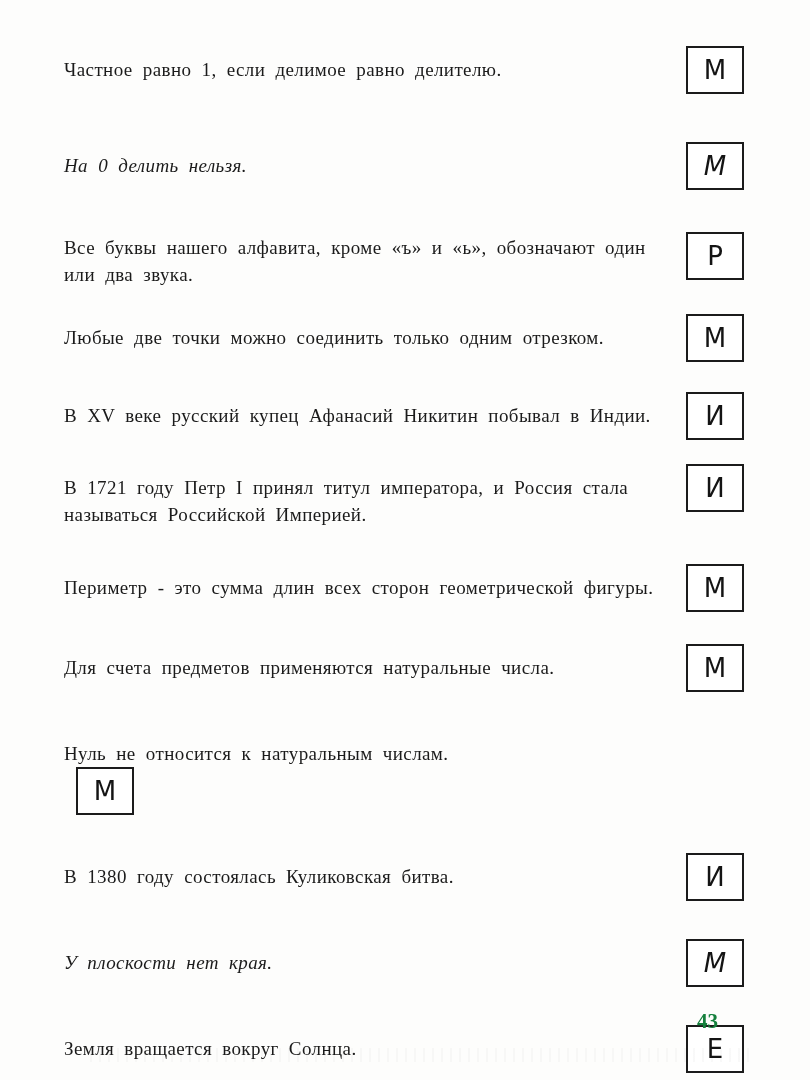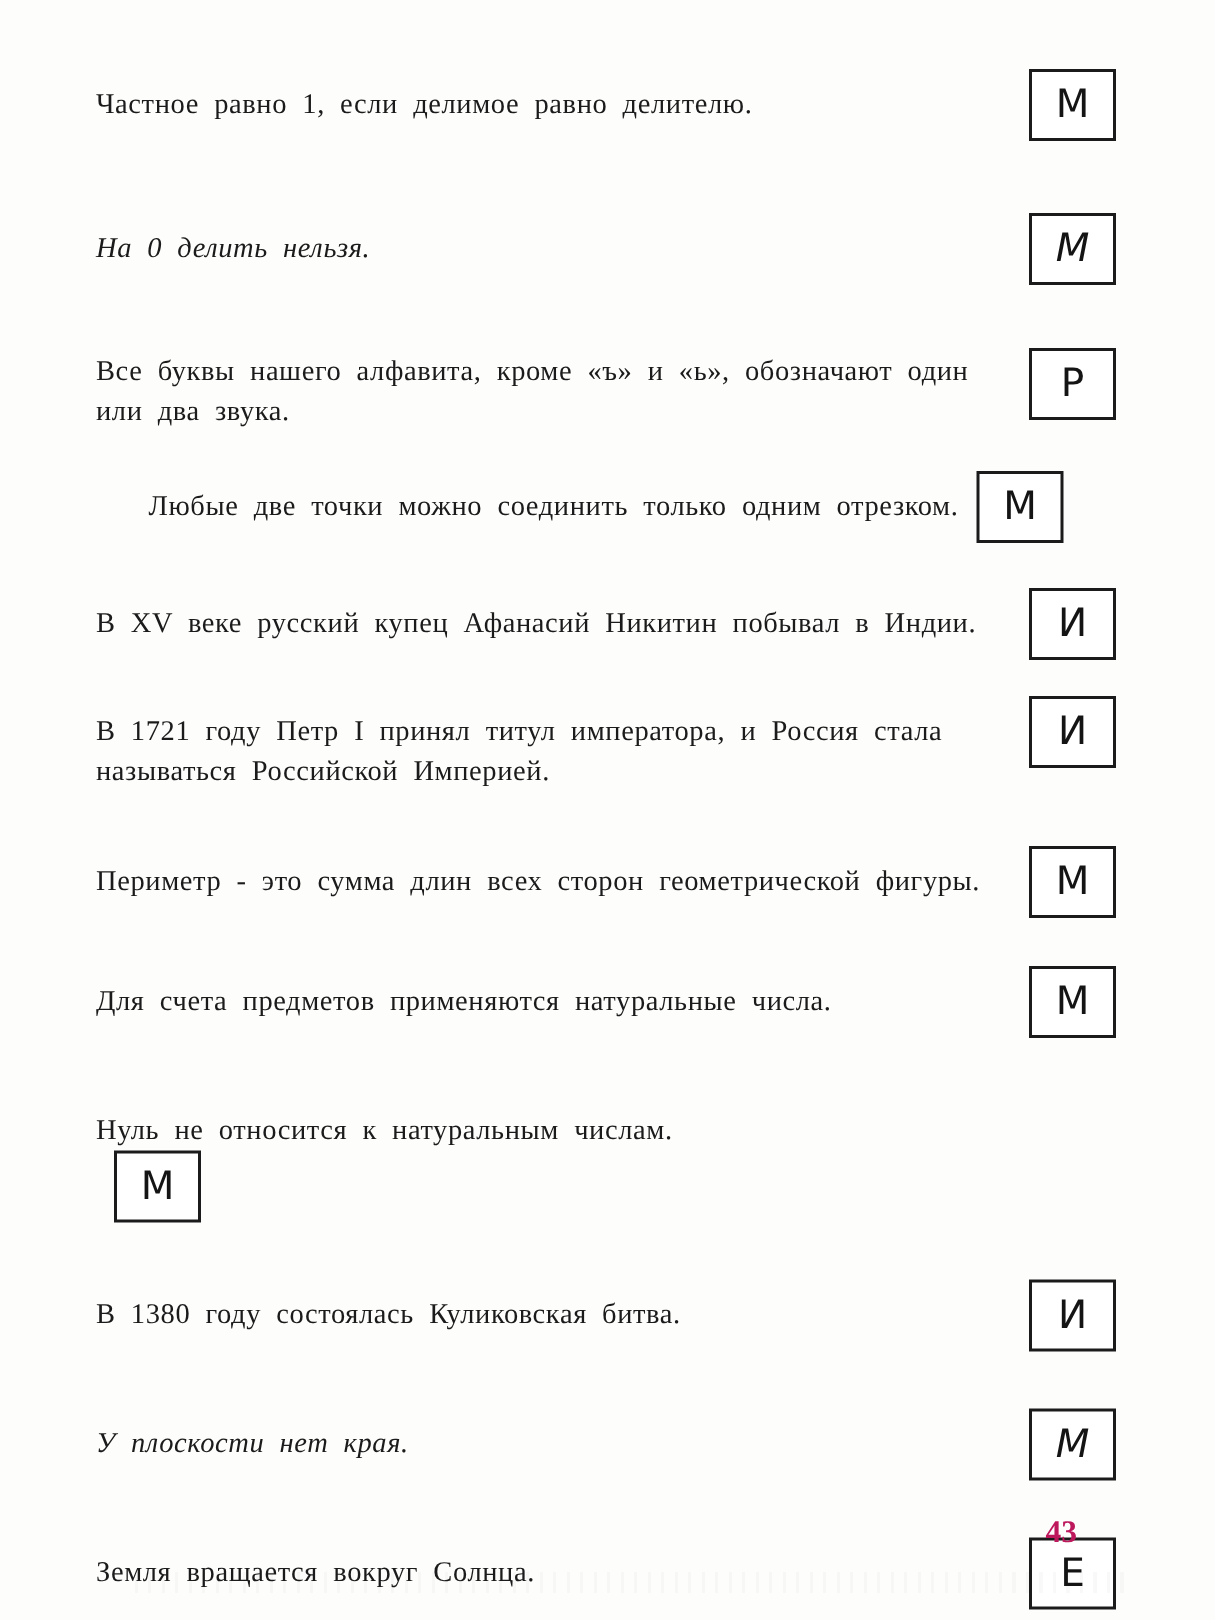--- a/index.html
+++ b/index.html
@@ -47,38 +47,38 @@
     font-size: 26px;
     font-weight: 500;
     color: #141414;
     line-height: 1;
   }
   
   .row { margin-bottom: 36px; }
   .row.r1  { margin-bottom: 48px; }
   .row.r2  { margin-bottom: 34px; font-style: italic; }
   .row.r3  { margin-bottom: 26px; align-items: center; }
-  .row.r4  { margin-bottom: 30px; justify-content: center; }
+  .row.r4  { margin-bottom: 30px; }
   .row.r5  { margin-bottom: 24px; }
   .row.r6  { margin-bottom: 36px; }
   .row.r7  { margin-bottom: 32px; }
   .row.r8  { margin-bottom: 38px; }
   .row.r9  { margin-bottom: 38px; flex-direction: column; }
   .row.r10 { margin-bottom: 38px; }
   .row.r11 { margin-bottom: 38px; font-style: italic; }
   .row.r12 { margin-bottom: 18px; }
   .row.r13 { margin-bottom: 0; }
   .page-number {
     position: absolute;
     right: 92px;
     bottom: 46px;
     font-family: "Liberation Serif", "DejaVu Serif", serif;
     font-size: 21px;
     font-weight: bold;
-    color: #be185d;
+    color: #15803d;
   }
   
   .scan-noise {
     position: absolute;
     left: 90px;
     right: 60px;
     bottom: 18px;
     height: 14px;
     background: repeating-linear-gradient(90deg,
       rgba(0,0,0,0.05) 0 2px, rgba(0,0,0,0) 2px 9px);

